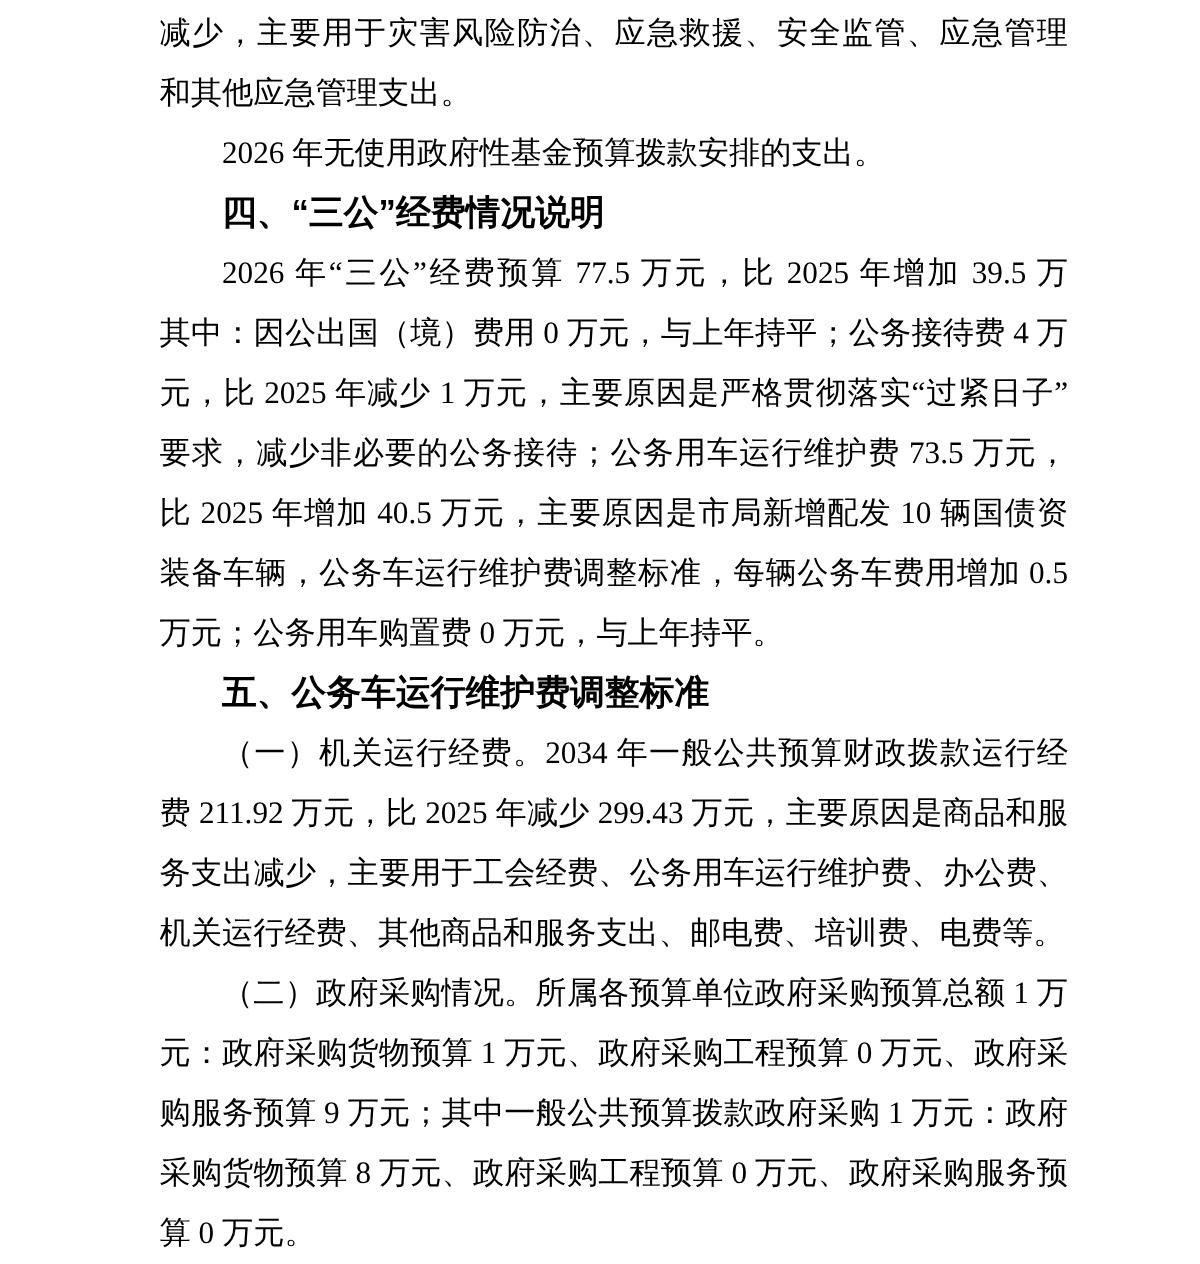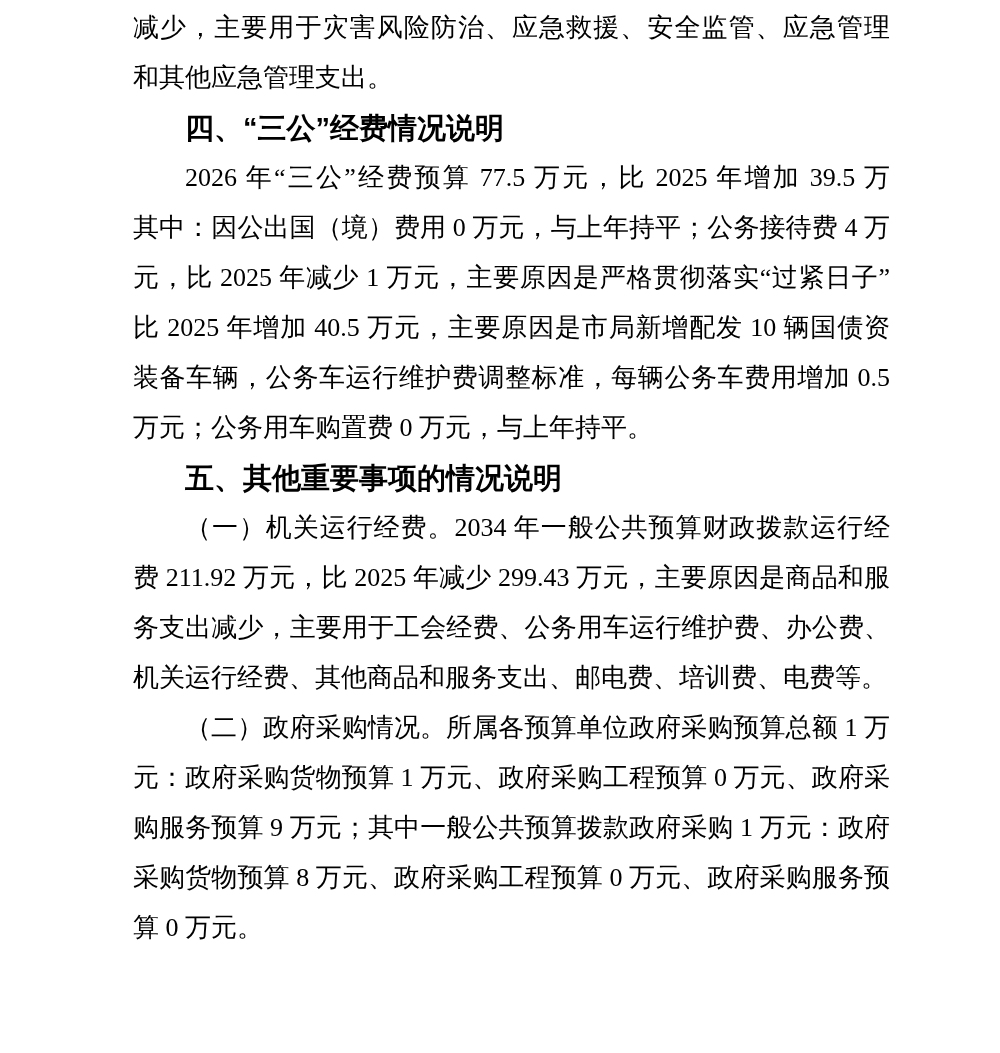--- a/index.html
+++ b/index.html
@@ -51,33 +51,37 @@
 </style>
 </head>
 <body>
 
 <div class="page">
   <div class="doc">
       <div class="paragraph body">
         <div class="line">减少，主要用于灾害风险防治、应急救援、安全监管、应急管理</div>
         <div class="line last">和其他应急管理支出。</div>
       </div>
+      <div class="paragraph body">
+        <div class="line last indent">2026 年无使用政府性基金预算拨款安排的支出。</div>
+      </div>
       <div class="paragraph heading">
         <div class="line last indent">四、“三公”经费情况说明</div>
       </div>
       <div class="paragraph body">
         <div class="line indent">2026 年“三公”经费预算 77.5 万元，比 2025 年增加 39.5 万元。</div>
         <div class="line">其中：因公出国（境）费用 0 万元，与上年持平；公务接待费 4 万</div>
         <div class="line">元，比 2025 年减少 1 万元，主要原因是严格贯彻落实“过紧日子”</div>
+        <div class="line">要求，减少非必要的公务接待；公务用车运行维护费 73.5 万元，</div>
         <div class="line">比 2025 年增加 40.5 万元，主要原因是市局新增配发 10 辆国债资金</div>
         <div class="line">装备车辆，公务车运行维护费调整标准，每辆公务车费用增加 0.5</div>
         <div class="line last">万元；公务用车购置费 0 万元，与上年持平。</div>
       </div>
       <div class="paragraph heading">
-        <div class="line last indent">五、其他重要事项的情况说明</div>
+        <div class="line last indent">五、公务车运行维护费调整标准</div>
       </div>
       <div class="paragraph body">
         <div class="line indent">（一）机关运行经费。2034 年一般公共预算财政拨款运行经</div>
         <div class="line">费 211.92 万元，比 2025 年减少 299.43 万元，主要原因是商品和服</div>
         <div class="line">务支出减少，主要用于工会经费、公务用车运行维护费、办公费、</div>
         <div class="line last">机关运行经费、其他商品和服务支出、邮电费、培训费、电费等。</div>
       </div>
       <div class="paragraph body">
         <div class="line indent">（二）政府采购情况。所属各预算单位政府采购预算总额 1 万</div>
         <div class="line">元：政府采购货物预算 1 万元、政府采购工程预算 0 万元、政府采</div>

